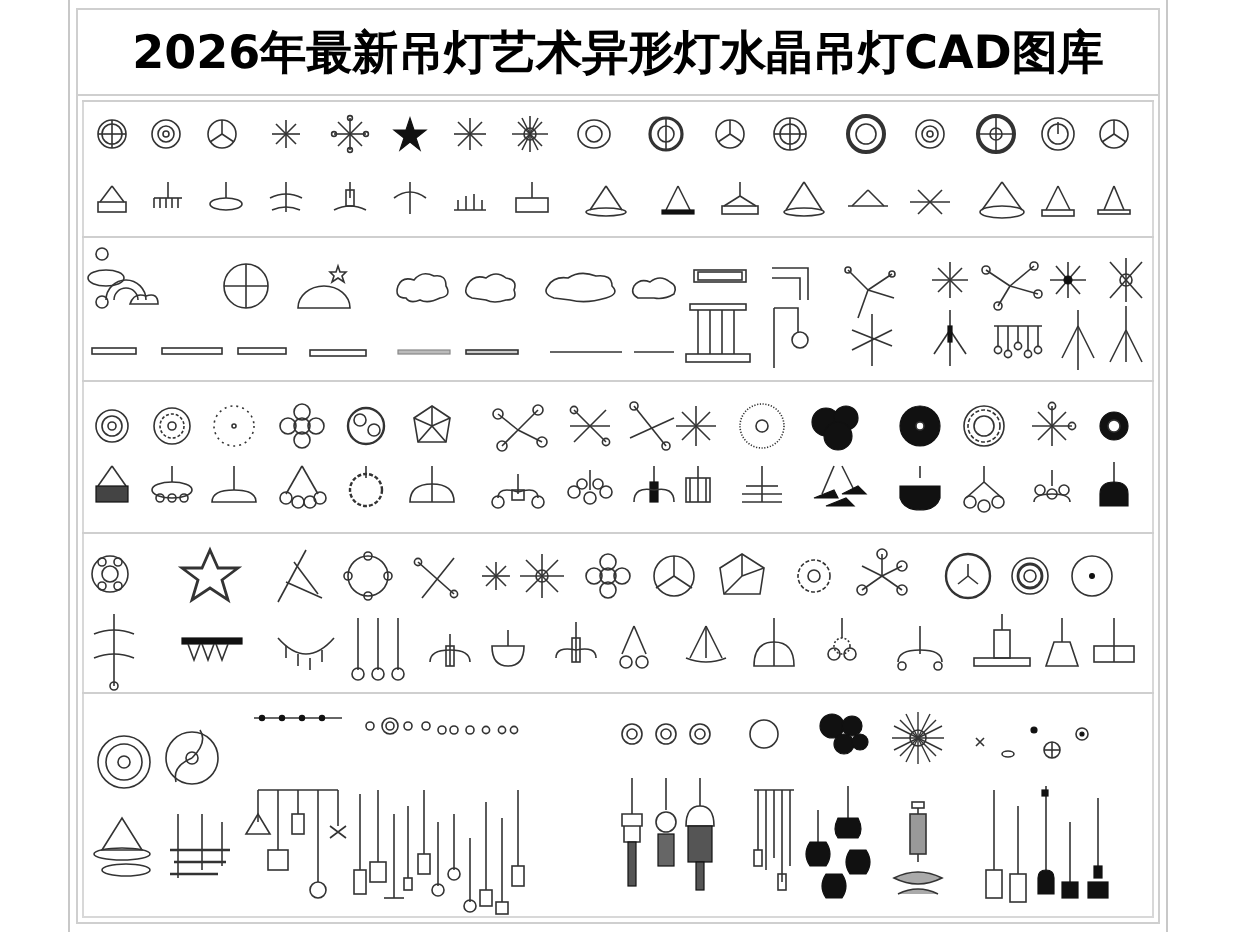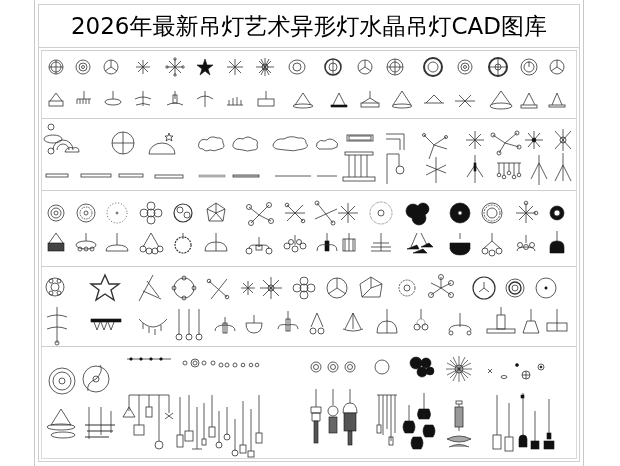--- a/index.html
+++ b/index.html
@@ -1,19 +1,19 @@
 <!DOCTYPE html>
 <html><head>
 <meta charset="utf-8">
 <style>
   html,body{margin:0;padding:0;background:#ffffff;}
   body{width:620px;height:466px;position:relative;overflow:hidden;font-family:"DejaVu Sans",sans-serif;}
   .sheet{position:absolute;left:34px;top:0;width:550px;height:466px;border-left:1px solid #c8c8c8;border-right:1px solid #c8c8c8;box-sizing:border-box;}
   .title-box{position:absolute;left:38px;top:4px;width:542px;height:44px;border:1px solid #cfcfcf;box-sizing:border-box;display:flex;align-items:center;justify-content:center;}
-  .title{font-family:"DejaVu Sans",sans-serif;font-weight:normal;font-size:23px;color:#000;letter-spacing:0px;white-space:nowrap;}
+  .title{font-family:"DejaVu Sans",sans-serif;font-weight:bold;font-size:23px;color:#000;letter-spacing:0px;white-space:nowrap;}
   .frame{position:absolute;left:38px;top:47px;width:542px;height:415px;border:1px solid #cfcfcf;box-sizing:border-box;}
   .frame-inner{position:absolute;left:41px;top:50px;width:536px;height:409px;border:1px solid #d8d8d8;box-sizing:border-box;}
   .panel{position:absolute;left:41px;width:536px;border-top:1px solid #cfcfcf;box-sizing:border-box;}
   svg{position:absolute;left:0;top:0;}
   .ic{stroke:#333;fill:none;stroke-width:0.8;}
   .icf{fill:#111;stroke:#111;stroke-width:0.6;}
 </style>
 </head>
 <body>
 

